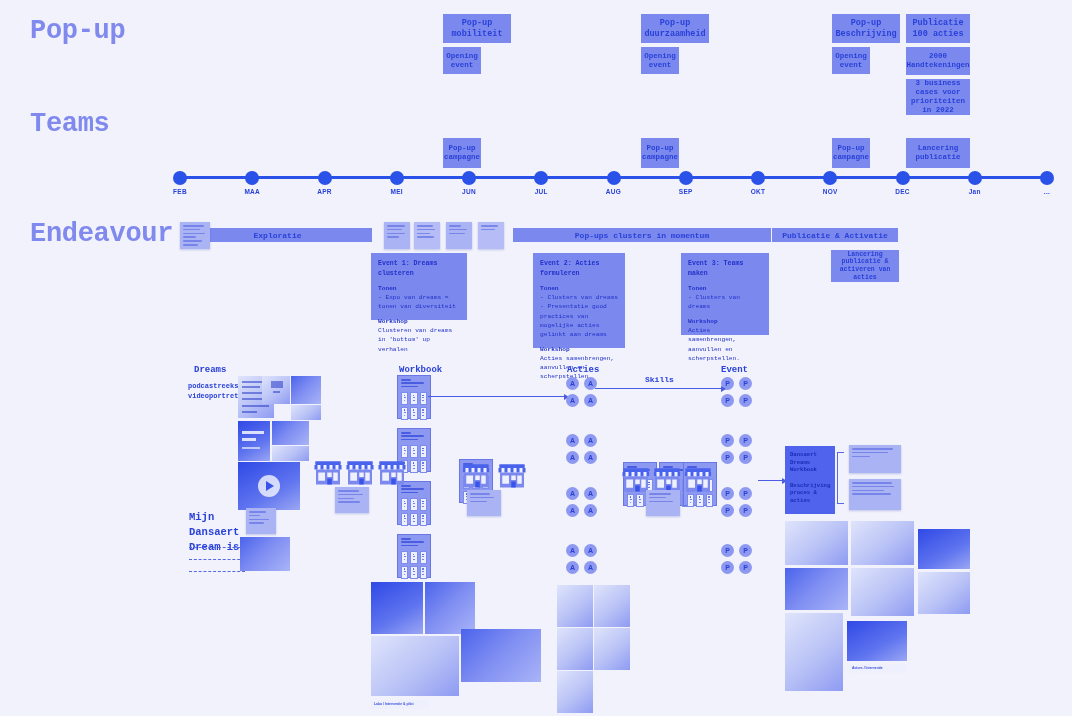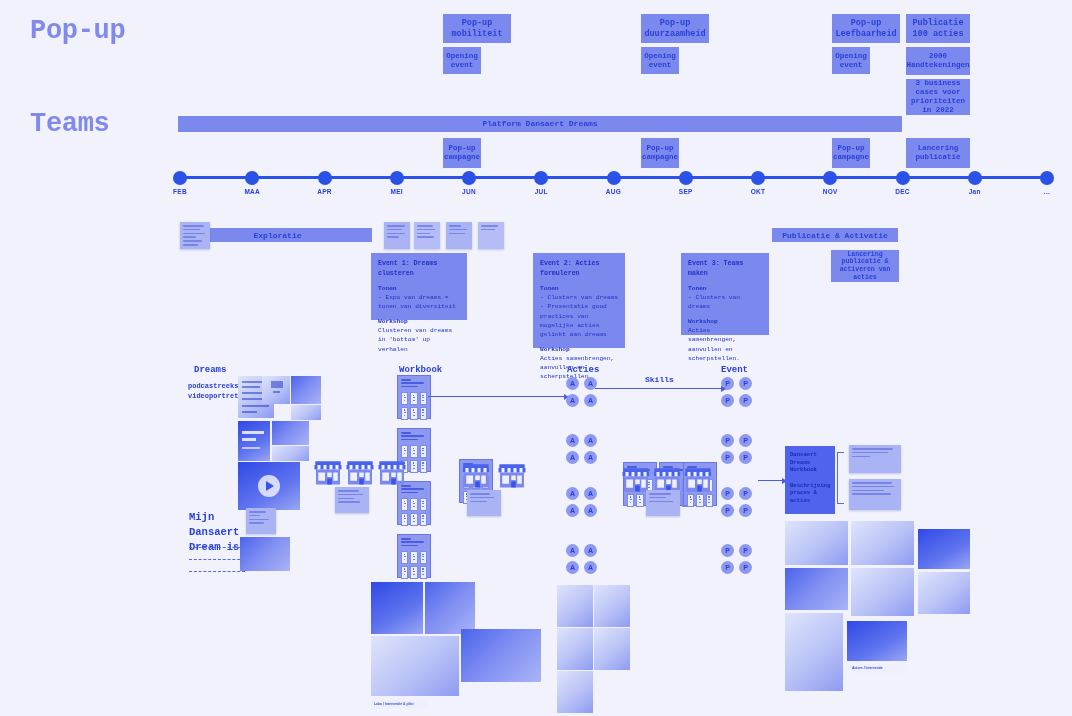--- a/index.html
+++ b/index.html
@@ -136,35 +136,35 @@
 
   .dotline{height:1px;border-top:1.5px dashed #5668e4;}
 </style>
 </head>
 <body>
 
 <div class="board">
 
   <div class="abs row-heading" style="left:30px;top:16px;">Pop-up</div>
   <div class="abs row-heading" style="left:30px;top:109px;">Teams</div>
+  <div class="abs row-heading" style="left:30px;top:219px;">Endeavour</div>
 
   <div class="abs card" style="left:443px;top:14px;width:68px;height:29px;">Pop-up mobiliteit</div>
   <div class="abs card sm" style="left:443px;top:47px;width:38px;height:27px;">Opening event</div>
 
   <div class="abs card" style="left:641px;top:14px;width:68px;height:29px;">Pop-up duurzaamheid</div>
   <div class="abs card sm" style="left:641px;top:47px;width:38px;height:27px;">Opening event</div>
 
-  <div class="abs card" style="left:832px;top:14px;width:68px;height:29px;">Pop-up Leefbaarheid</div>
+  <div class="abs card" style="left:832px;top:14px;width:68px;height:29px;">Pop-up Beschrijving</div>
   <div class="abs card sm" style="left:832px;top:47px;width:38px;height:27px;">Opening event</div>
 
   <div class="abs card" style="left:906px;top:14px;width:64px;height:29px;">Publicatie 100 acties</div>
   <div class="abs card sm" style="left:906px;top:47px;width:64px;height:28px;">2000 Handtekeningen</div>
   <div class="abs card sm" style="left:906px;top:79px;width:64px;height:36px;">3 business cases voor prioriteiten in 2022</div>
 
-  <div class="abs card" style="left:178px;top:116px;width:724px;height:16px;font-size:8px;">Platform Dansaert Dreams</div>
 
   <div class="abs card sm" style="left:443px;top:138px;width:38px;height:30px;">Pop-up campagne</div>
   <div class="abs card sm" style="left:641px;top:138px;width:38px;height:30px;">Pop-up campagne</div>
   <div class="abs card sm" style="left:832px;top:138px;width:38px;height:30px;">Pop-up campagne</div>
   <div class="abs card sm" style="left:906px;top:138px;width:64px;height:30px;">Lancering publicatie</div>
 
   <div class="tl-line" style="left:180px;top:176px;width:867px;"></div>
   <div id="timeline-nodes">
       <div class="tl-dot" style="left: 173px; top: 171px;"></div>
       <div class="tl-label" style="left: 160px; top: 188px; width: 40px;">FEB</div>
@@ -188,20 +188,21 @@
       <div class="tl-label" style="left: 810.25px; top: 188px; width: 40px;">NOV</div>
       <div class="tl-dot" style="left: 895.5px; top: 171px;"></div>
       <div class="tl-label" style="left: 882.5px; top: 188px; width: 40px;">DEC</div>
       <div class="tl-dot" style="left: 967.75px; top: 171px;"></div>
       <div class="tl-label" style="left: 954.75px; top: 188px; width: 40px;">Jan</div>
       <div class="tl-dot" style="left: 1040px; top: 171px;"></div>
       <div class="tl-label" style="left: 1027px; top: 188px; width: 40px;">...</div>
     </div>
 
   <div class="abs phase-bar" style="left:183px;top:228px;width:189px;height:14px;">Exploratie</div>
+  <div class="abs phase-bar" style="left:513px;top:228px;width:258px;height:14px;">Pop-ups clusters in momentum</div>
   <div class="abs phase-bar" style="left:772px;top:228px;width:126px;height:14px;">Publicatie &amp; Activatie</div>
 
   <div class="abs sticky" style="left:180px;top:222px;width:30px;height:27px;">
     <div class="ln" style="width:86%"></div>
       <div class="ln" style="width:70%"></div>
     <div class="ln" style="width:92%"></div>
       <div class="ln" style="width:55%"></div>
     <div class="ln" style="width:80%"></div>
       <div class="ln" style="width:64%"></div>
   </div>

